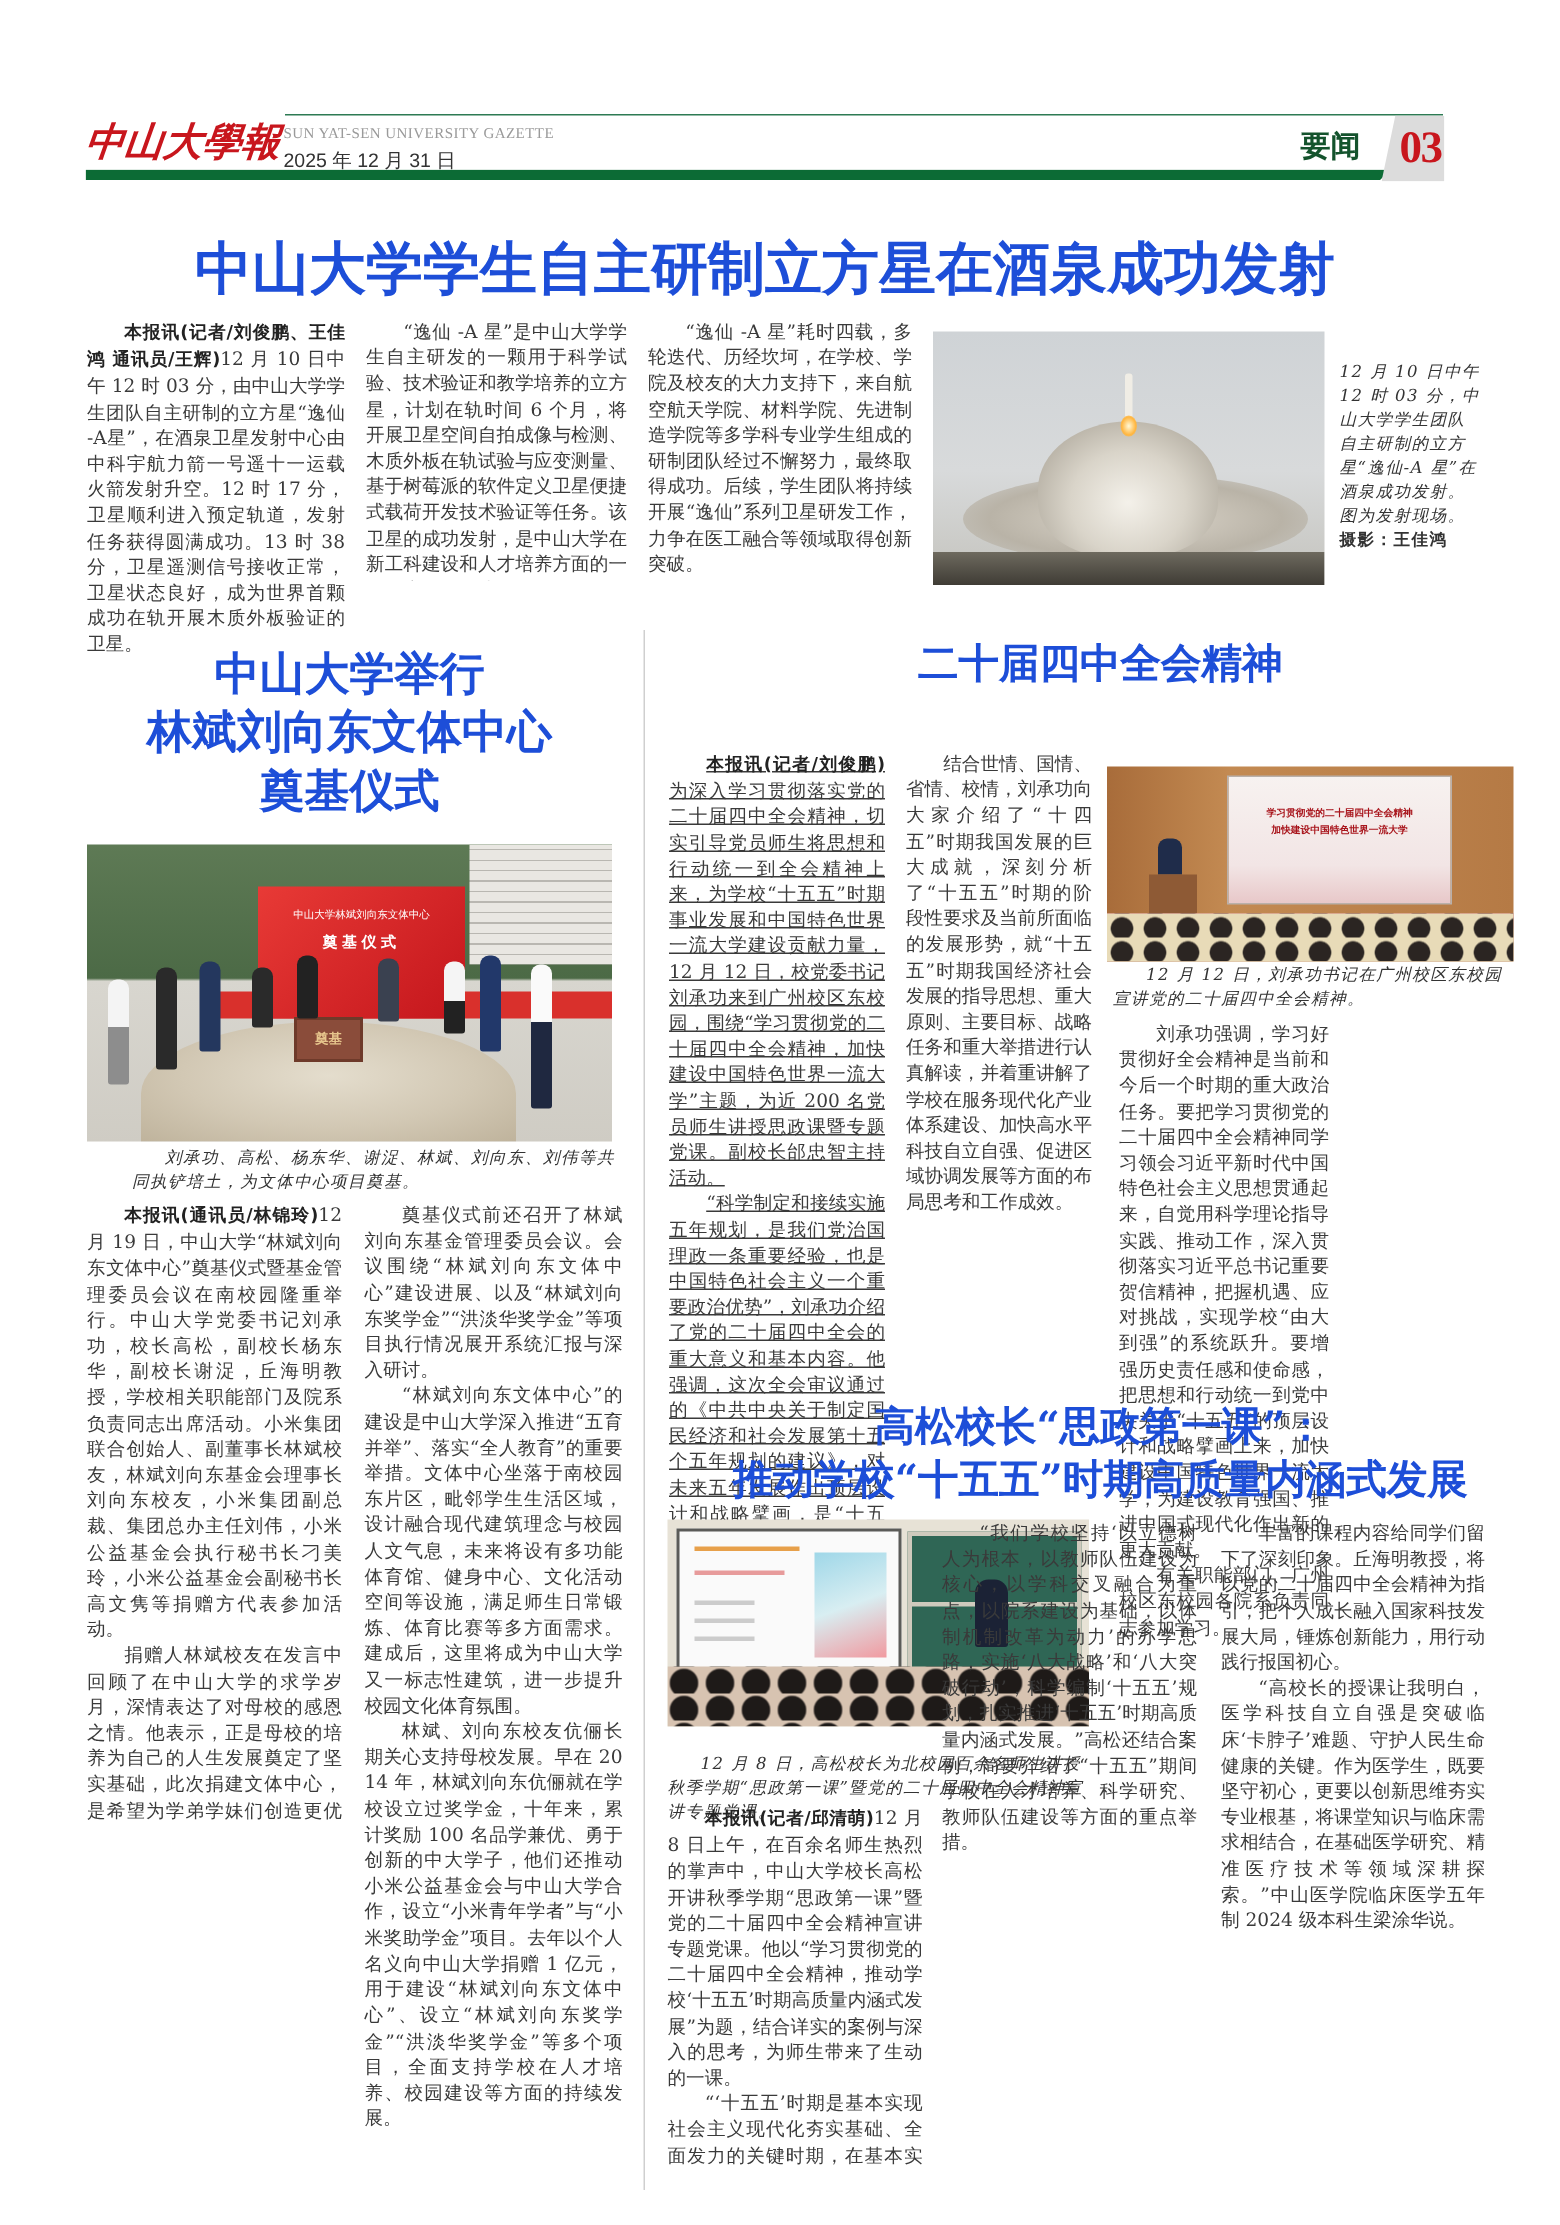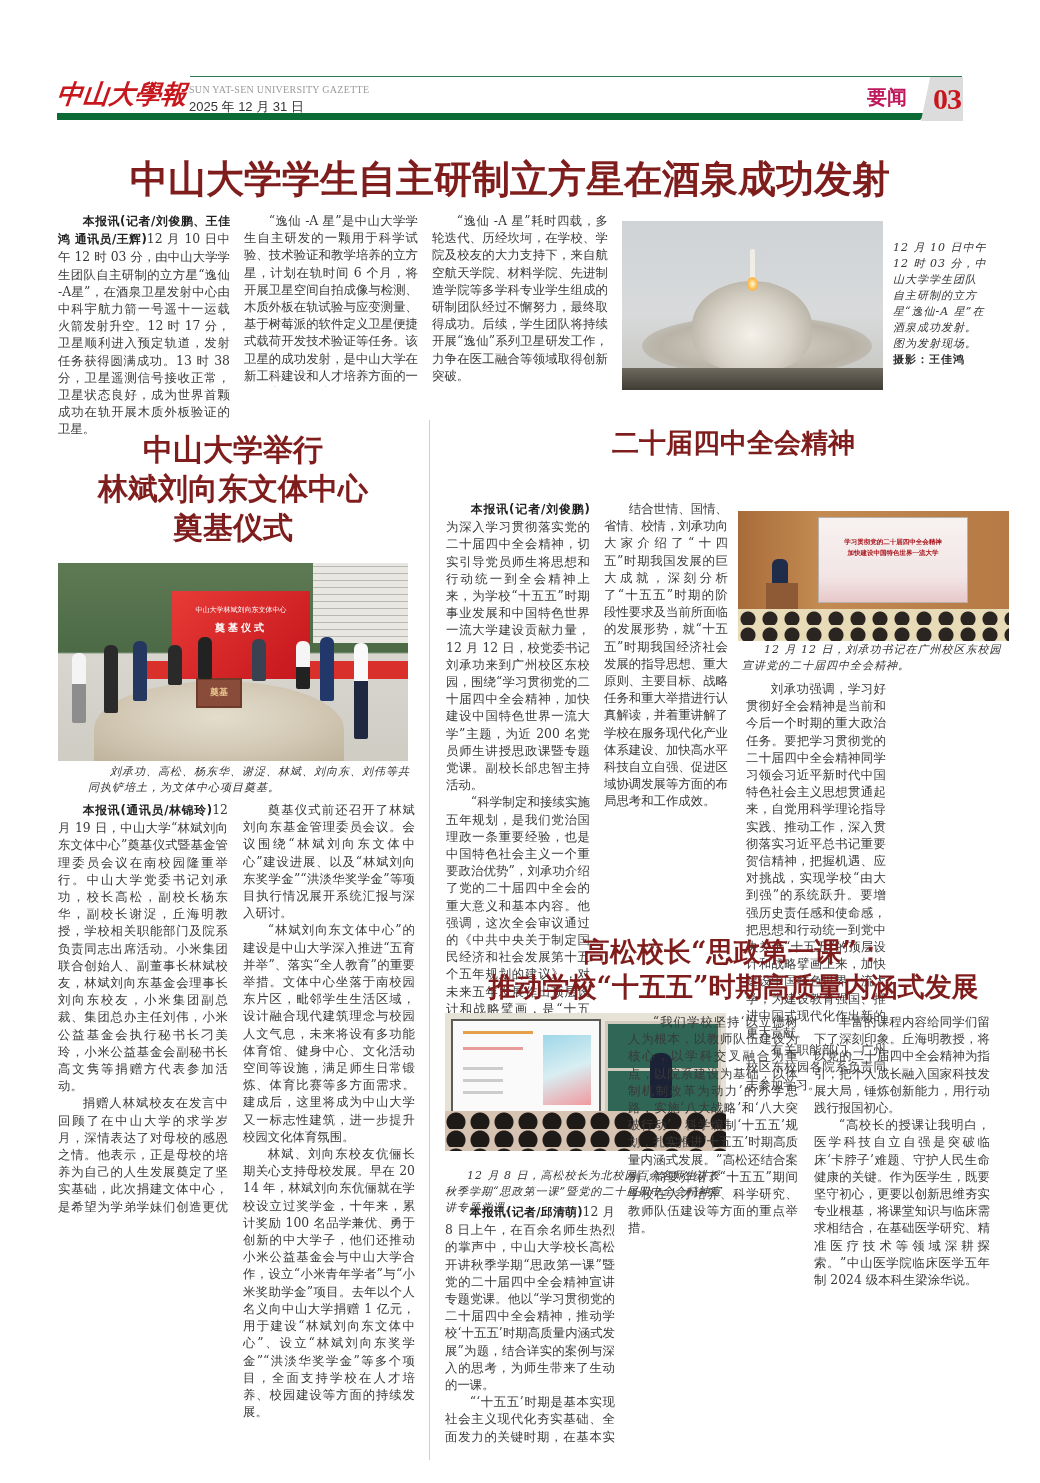--- a/index.html
+++ b/index.html
@@ -7,25 +7,25 @@
   body { position: relative; font-family: "DejaVu Serif", "Liberation Serif", serif; color: #2a2a2a; }
 
   
   .masthead { position: absolute; left: 0; top: 0; width: 1040px; height: 130px; }
   .logo { position: absolute; left: 57px; top: 77px; font-family: "DejaVu Serif", serif; font-weight: bold; font-size: 26px; color: #c8161d; letter-spacing: 0px; font-style: italic; transform: skewX(-6deg); }
   .thin-rule { position: absolute; left: 190px; top: 76px; width: 772px; height: 1px; background: #2d7a53; }
   .gazette-en { position: absolute; left: 189px; top: 84px; font-family: "Liberation Serif", serif; font-size: 10px; color: #9a9a9a; letter-spacing: 0.3px; }
   .issue-date { position: absolute; left: 189px; top: 98px; font-family: "Liberation Sans", sans-serif; font-size: 13px; color: #333; }
   .green-bar { position: absolute; left: 57px; top: 113px; width: 870px; height: 7px; background: #0c6b35; clip-path: polygon(0 0, 100% 0, 99.2% 100%, 0 100%); }
   .section-box { position: absolute; left: 921px; top: 77px; width: 42px; height: 44px; background: #dcdcdc; clip-path: polygon(22% 0, 100% 0, 100% 100%, 0 100%); }
-  .section-name { position: absolute; left: 867px; top: 84px; font-size: 20px; color: #be185d; font-weight: bold; }
+  .section-name { position: absolute; left: 867px; top: 84px; font-size: 20px; color: #14532d; font-weight: bold; }
   .page-num { position: absolute; left: 933px; top: 82px; font-family: "Liberation Serif", serif; font-weight: bold; font-size: 30px; color: #c8161d; letter-spacing: -1px; }
 
   
-  .headline { position: absolute; font-family: "DejaVu Serif", serif; font-weight: bold; color: #7f1d1d; text-align: center; line-height: 1.12; }
+  .headline { position: absolute; font-family: "DejaVu Serif", serif; font-weight: bold; color: #1d4ed8; text-align: center; line-height: 1.12; }
   .col { position: absolute; font-size: 12.4px; line-height: 17.2px; color: #3a3a3a; text-align: justify; word-break: break-all; }
   .col p { text-indent: 2em; }
   .col p.lead { text-indent: 2em; }
   .col .byline { font-weight: bold; color: #222; font-family: "DejaVu Sans", sans-serif; font-size: 11.8px; }
   .caption { position: absolute; font-size: 11px; line-height: 16px; color: #333; font-style: italic; }
   .caption .credit { font-weight: bold; font-style: normal; font-family: "DejaVu Sans", sans-serif; }
   .photo { position: absolute; overflow: hidden; }
 
   
   .photo-launch { left: 622px; top: 221px; width: 261px; height: 169px; background: linear-gradient(180deg, #cfd3d6 0%, #d8dadb 55%, #c4c3bd 100%); }
@@ -146,21 +146,21 @@
   <p>“林斌刘向东文体中心”的建设是中山大学深入推进“五育并举”、落实“全人教育”的重要举措。文体中心坐落于南校园东片区，毗邻学生生活区域，设计融合现代建筑理念与校园人文气息，未来将设有多功能体育馆、健身中心、文化活动空间等设施，满足师生日常锻炼、体育比赛等多方面需求。建成后，这里将成为中山大学又一标志性建筑，进一步提升校园文化体育氛围。</p>
   <p>林斌、刘向东校友伉俪长期关心支持母校发展。早在 2014 年，林斌刘向东伉俪就在学校设立过奖学金，十年来，累计奖励 100 名品学兼优、勇于创新的中大学子，他们还推动小米公益基金会与中山大学合作，设立“小米青年学者”与“小米奖助学金”项目。去年以个人名义向中山大学捐赠 1 亿元，用于建设“林斌刘向东文体中心”、设立“林斌刘向东奖学金”“洪淡华奖学金”等多个项目，全面支持学校在人才培养、校园建设等方面的持续发展。</p>
 </div>
 
 <div class="divider-v" style="left:429px; top:420px; height:1040px;"></div>
 
 <div class="headline" style="left:446px; top:425px; width:575px; font-size:27px; line-height:35px;">
   <div>二十届四中全会精神</div>
 </div>
 
-<div class="col" style="left:446px; top:500px; width:144px;">
+<div class="col" style="left:446px; top:500px; width:144px;text-decoration:underline;">
   <p class="lead"><span class="byline">本报讯(记者/刘俊鹏)</span><span>为深入学习贯彻落实党的二十届四中全会精神，切实引导党员师生将思想和行动统一到全会精神上来，为学校“十五五”时期事业发展和中国特色世界一流大学建设贡献力量，12 月 12 日，校党委书记刘承功来到广州校区东校园，围绕“学习贯彻党的二十届四中全会精神，加快建设中国特色世界一流大学”主题，为近 200 名党员师生讲授思政课暨专题党课。副校长邰忠智主持活动。</span></p>
   <p>“科学制定和接续实施五年规划，是我们党治国理政一条重要经验，也是中国特色社会主义一个重要政治优势”，刘承功介绍了党的二十届四中全会的重大意义和基本内容。他强调，这次全会审议通过的《中共中央关于制定国民经济和社会发展第十五个五年规划的建议》，对未来五年发展作出顶层设计和战略擘画，是“十五五”时期经济社会发展的纲领性文件，是乘势而上、接续推进中国式现代化建设的又一次总动员、总部署。</p>
 </div>
 <div class="col" style="left:604px; top:500px; width:124px;">
   <p>结合世情、国情、省情、校情，刘承功向大家介绍了“十四五”时期我国发展的巨大成就，深刻分析了“十五五”时期的阶段性要求及当前所面临的发展形势，就“十五五”时期我国经济社会发展的指导思想、重大原则、主要目标、战略任务和重大举措进行认真解读，并着重讲解了学校在服务现代化产业体系建设、加快高水平科技自立自强、促进区域协调发展等方面的布局思考和工作成效。</p>
 </div>
 <div class="col" style="left:746px; top:680px; width:140px;">
   <p>刘承功强调，学习好贯彻好全会精神是当前和今后一个时期的重大政治任务。要把学习贯彻党的二十届四中全会精神同学习领会习近平新时代中国特色社会主义思想贯通起来，自觉用科学理论指导实践、推动工作，深入贯彻落实习近平总书记重要贺信精神，把握机遇、应对挑战，实现学校“由大到强”的系统跃升。要增强历史责任感和使命感，把思想和行动统一到党中央关于“十五五”的顶层设计和战略擘画上来，加快建设中国特色世界一流大学，为建设教育强国、推进中国式现代化作出新的更大贡献。</p>
   <p>有关职能部门、广州校区东校园各院系负责同志参加学习。</p>
 </div>

